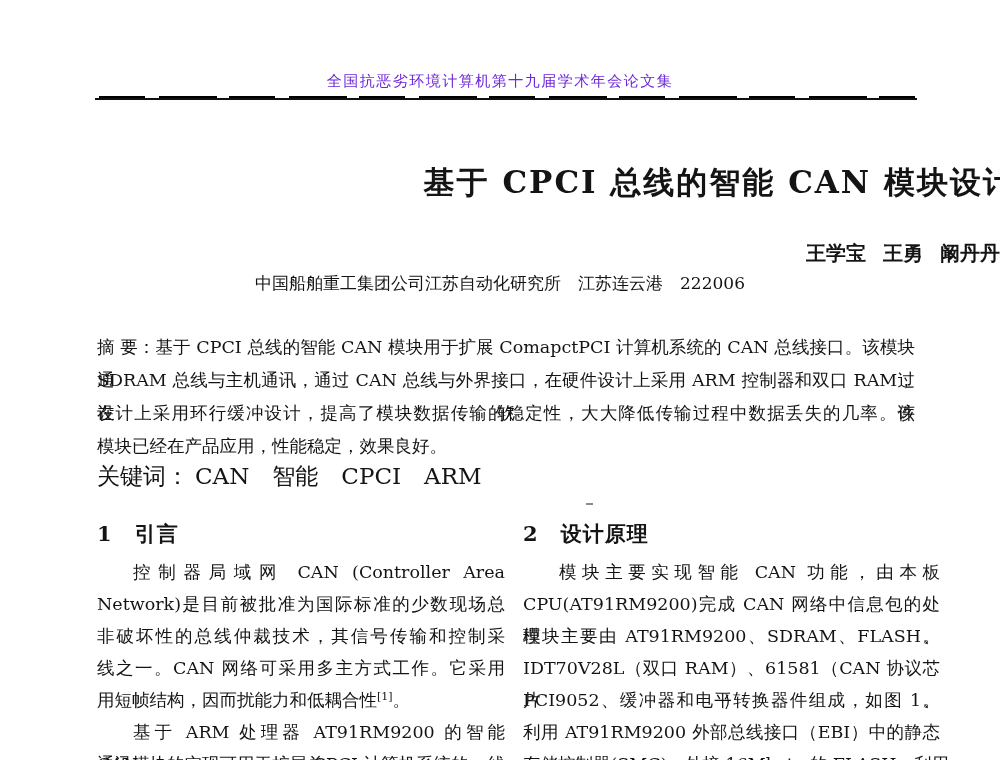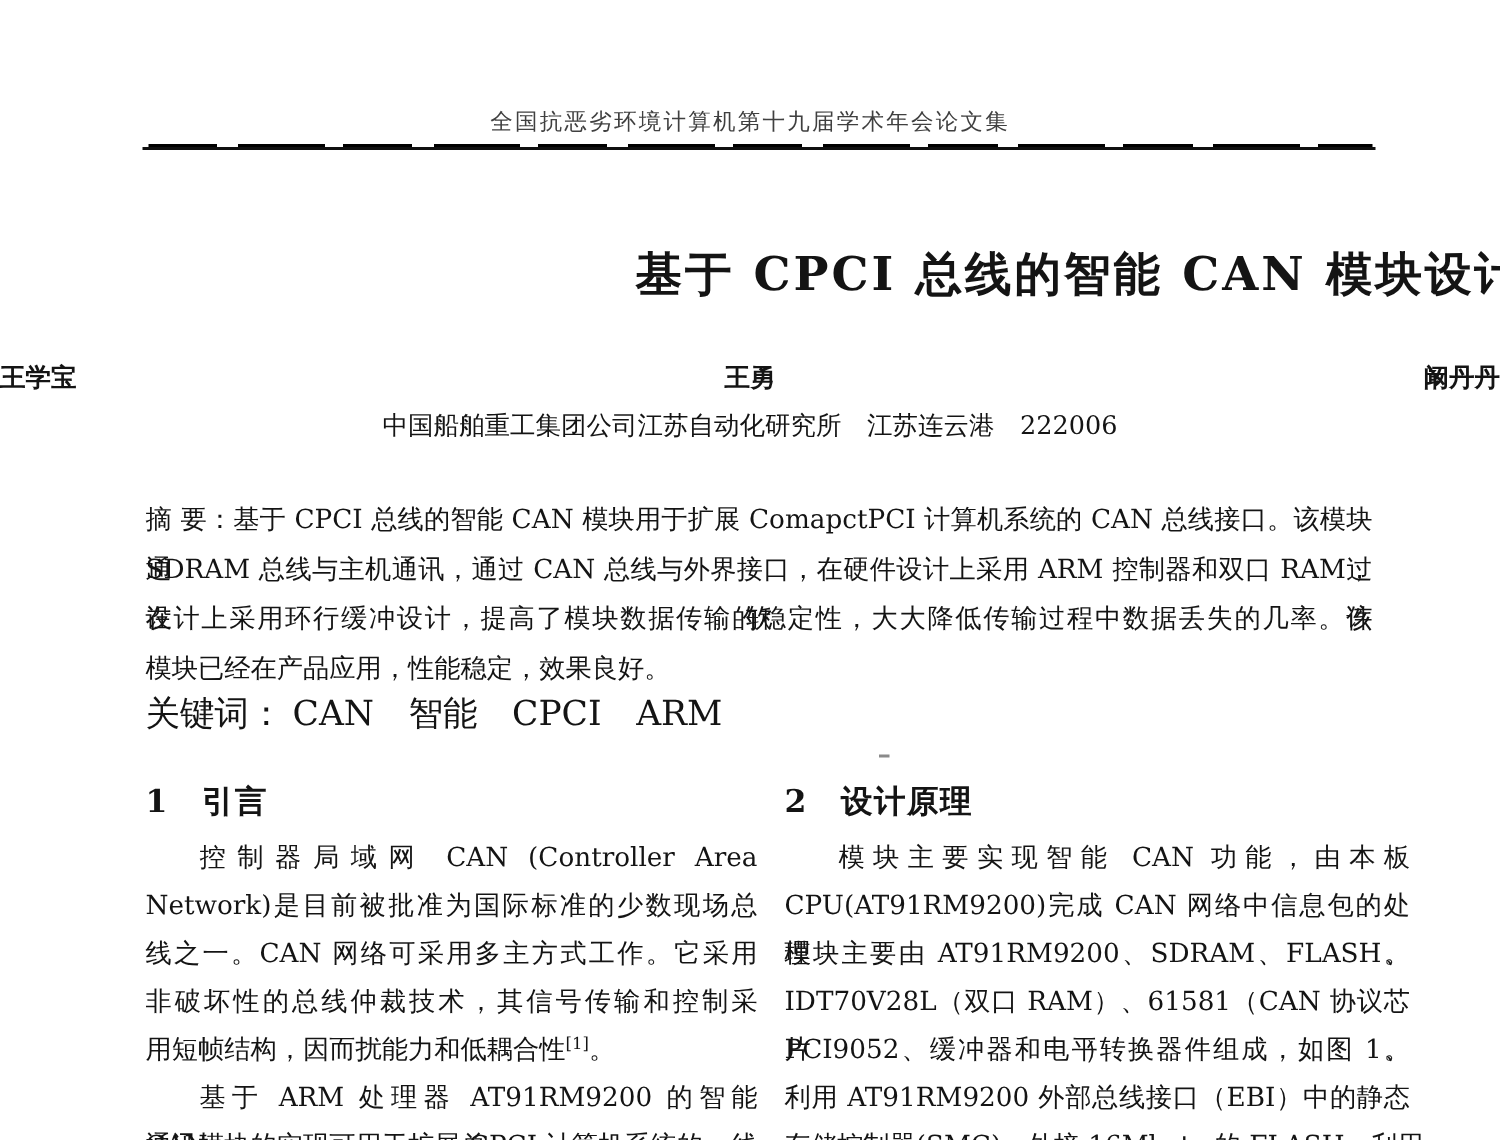--- a/index.html
+++ b/index.html
@@ -14,41 +14,41 @@
     position: relative;
     width: 1000px; height: 760px;
     background: #ffffff;
     overflow: hidden;
   }
 
   
   .header-text {
     position: absolute; top: 72px; left: 0; width: 100%;
     text-align: center; font-size: 15px; letter-spacing: 1.5px;
-    color: #404040;
+    color: #6d28d9;
   }
   .header-rule { position: absolute; left: 95px; top: 95px; width: 822px; height: 7px; }
   .header-rule .thin {
     position: absolute; top: 3px; left: 0; right: 0; height: 2px; background: #101010;
   }
   .header-rule .dash {
     position: absolute; top: 1px; left: 4px; right: 2px; height: 3px;
     background: repeating-linear-gradient(90deg,
       #000 0px, #000 46px, rgba(0,0,0,0) 46px, rgba(0,0,0,0) 60px,
       #000 60px, #000 118px, rgba(0,0,0,0) 118px, rgba(0,0,0,0) 130px);
   }
 
   .paper-title {
     position: absolute; top: 162px; left: 16px; width: 100%;
     text-align: right; font-size: 31px; font-weight: 600; letter-spacing: 2px;
   }
   .authors-line {
     position: absolute; top: 240px; left: 0; width: 100%;
-    display: flex; justify-content: space-between; gap: 30px;
-    font-size: 17px; font-weight: 700;
+    display: flex; justify-content: flex-end; gap: 17px;
+    font-size: 20px; font-weight: 700;
   }
   .affiliation {
     position: absolute; top: 272px; left: 0; width: 100%;
     text-align: center; font-size: 17px;
   }
 
   .abstract {
     position: absolute; left: 97px; top: 331px; width: 818px;
     font-size: 17.5px;
   }
@@ -115,22 +115,22 @@
   </div>
 
   <div class="artifact-dot"></div>
 
   <div class="col col-left">
     <div class="sec-heading">
       <span class="sec-num">1</span><span>引言</span>
     </div>
     <div class="bline just indent">控制器局域网 CAN (Controller Area</div>
     <div class="bline just">Network)是目前被批准为国际标准的少数现场总</div>
+    <div class="bline just">非破坏性的总线仲裁技术，其信号传输和控制采</div>
     <div class="bline just">线之一。CAN 网络可采用多主方式工作。它采用</div>
-    <div class="bline just">非破坏性的总线仲裁技术，其信号传输和控制采</div>
     <div class="bline"><span>用短帧结构，因而扰能力和低耦合性</span><sup class="ref">[1]</sup><span>。</span></div>
     <div class="bline just indent">基于 ARM 处理器 AT91RM9200 的智能 CAN 总线</div>
     <div class="bline">通讯模块的实现可用于扩展 CPCI 计算机系统的</div>
   </div>
 
   <div class="col col-right">
     <div class="sec-heading">
       <span class="sec-num">2</span><span>设计原理</span>
     </div>
     <div class="bline just indent">模块主要实现智能 CAN 功能，由本板</div>

